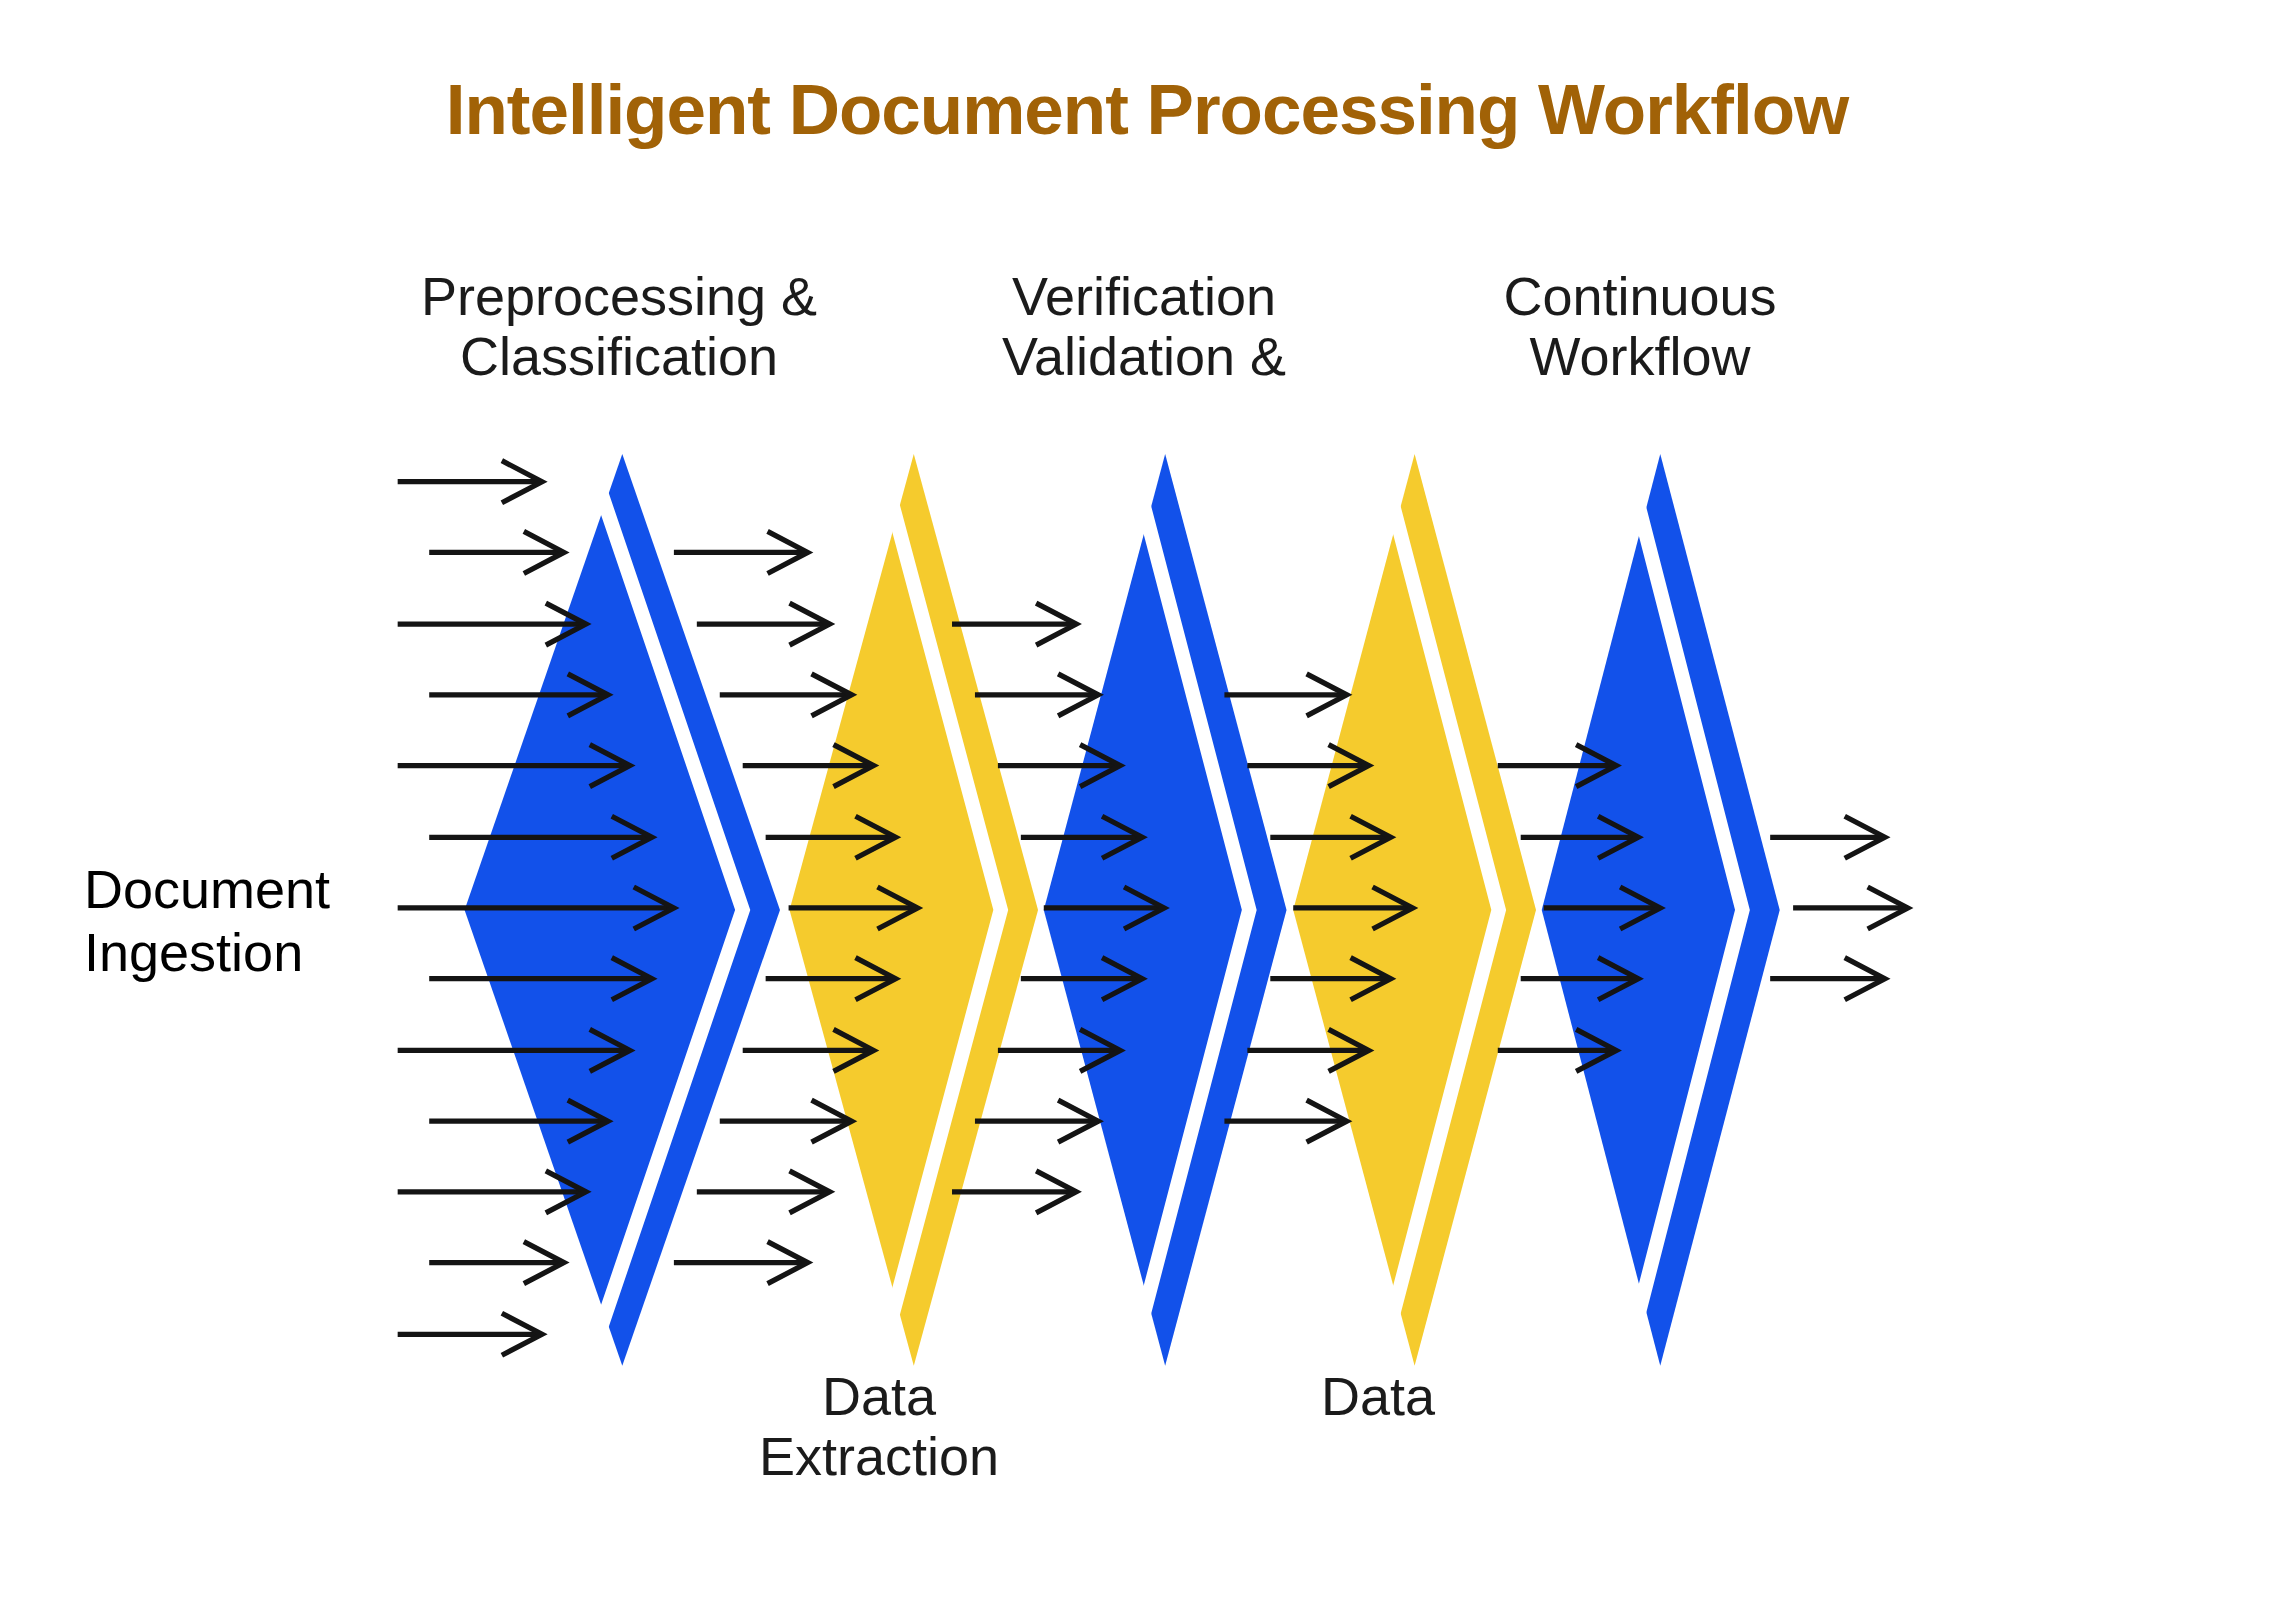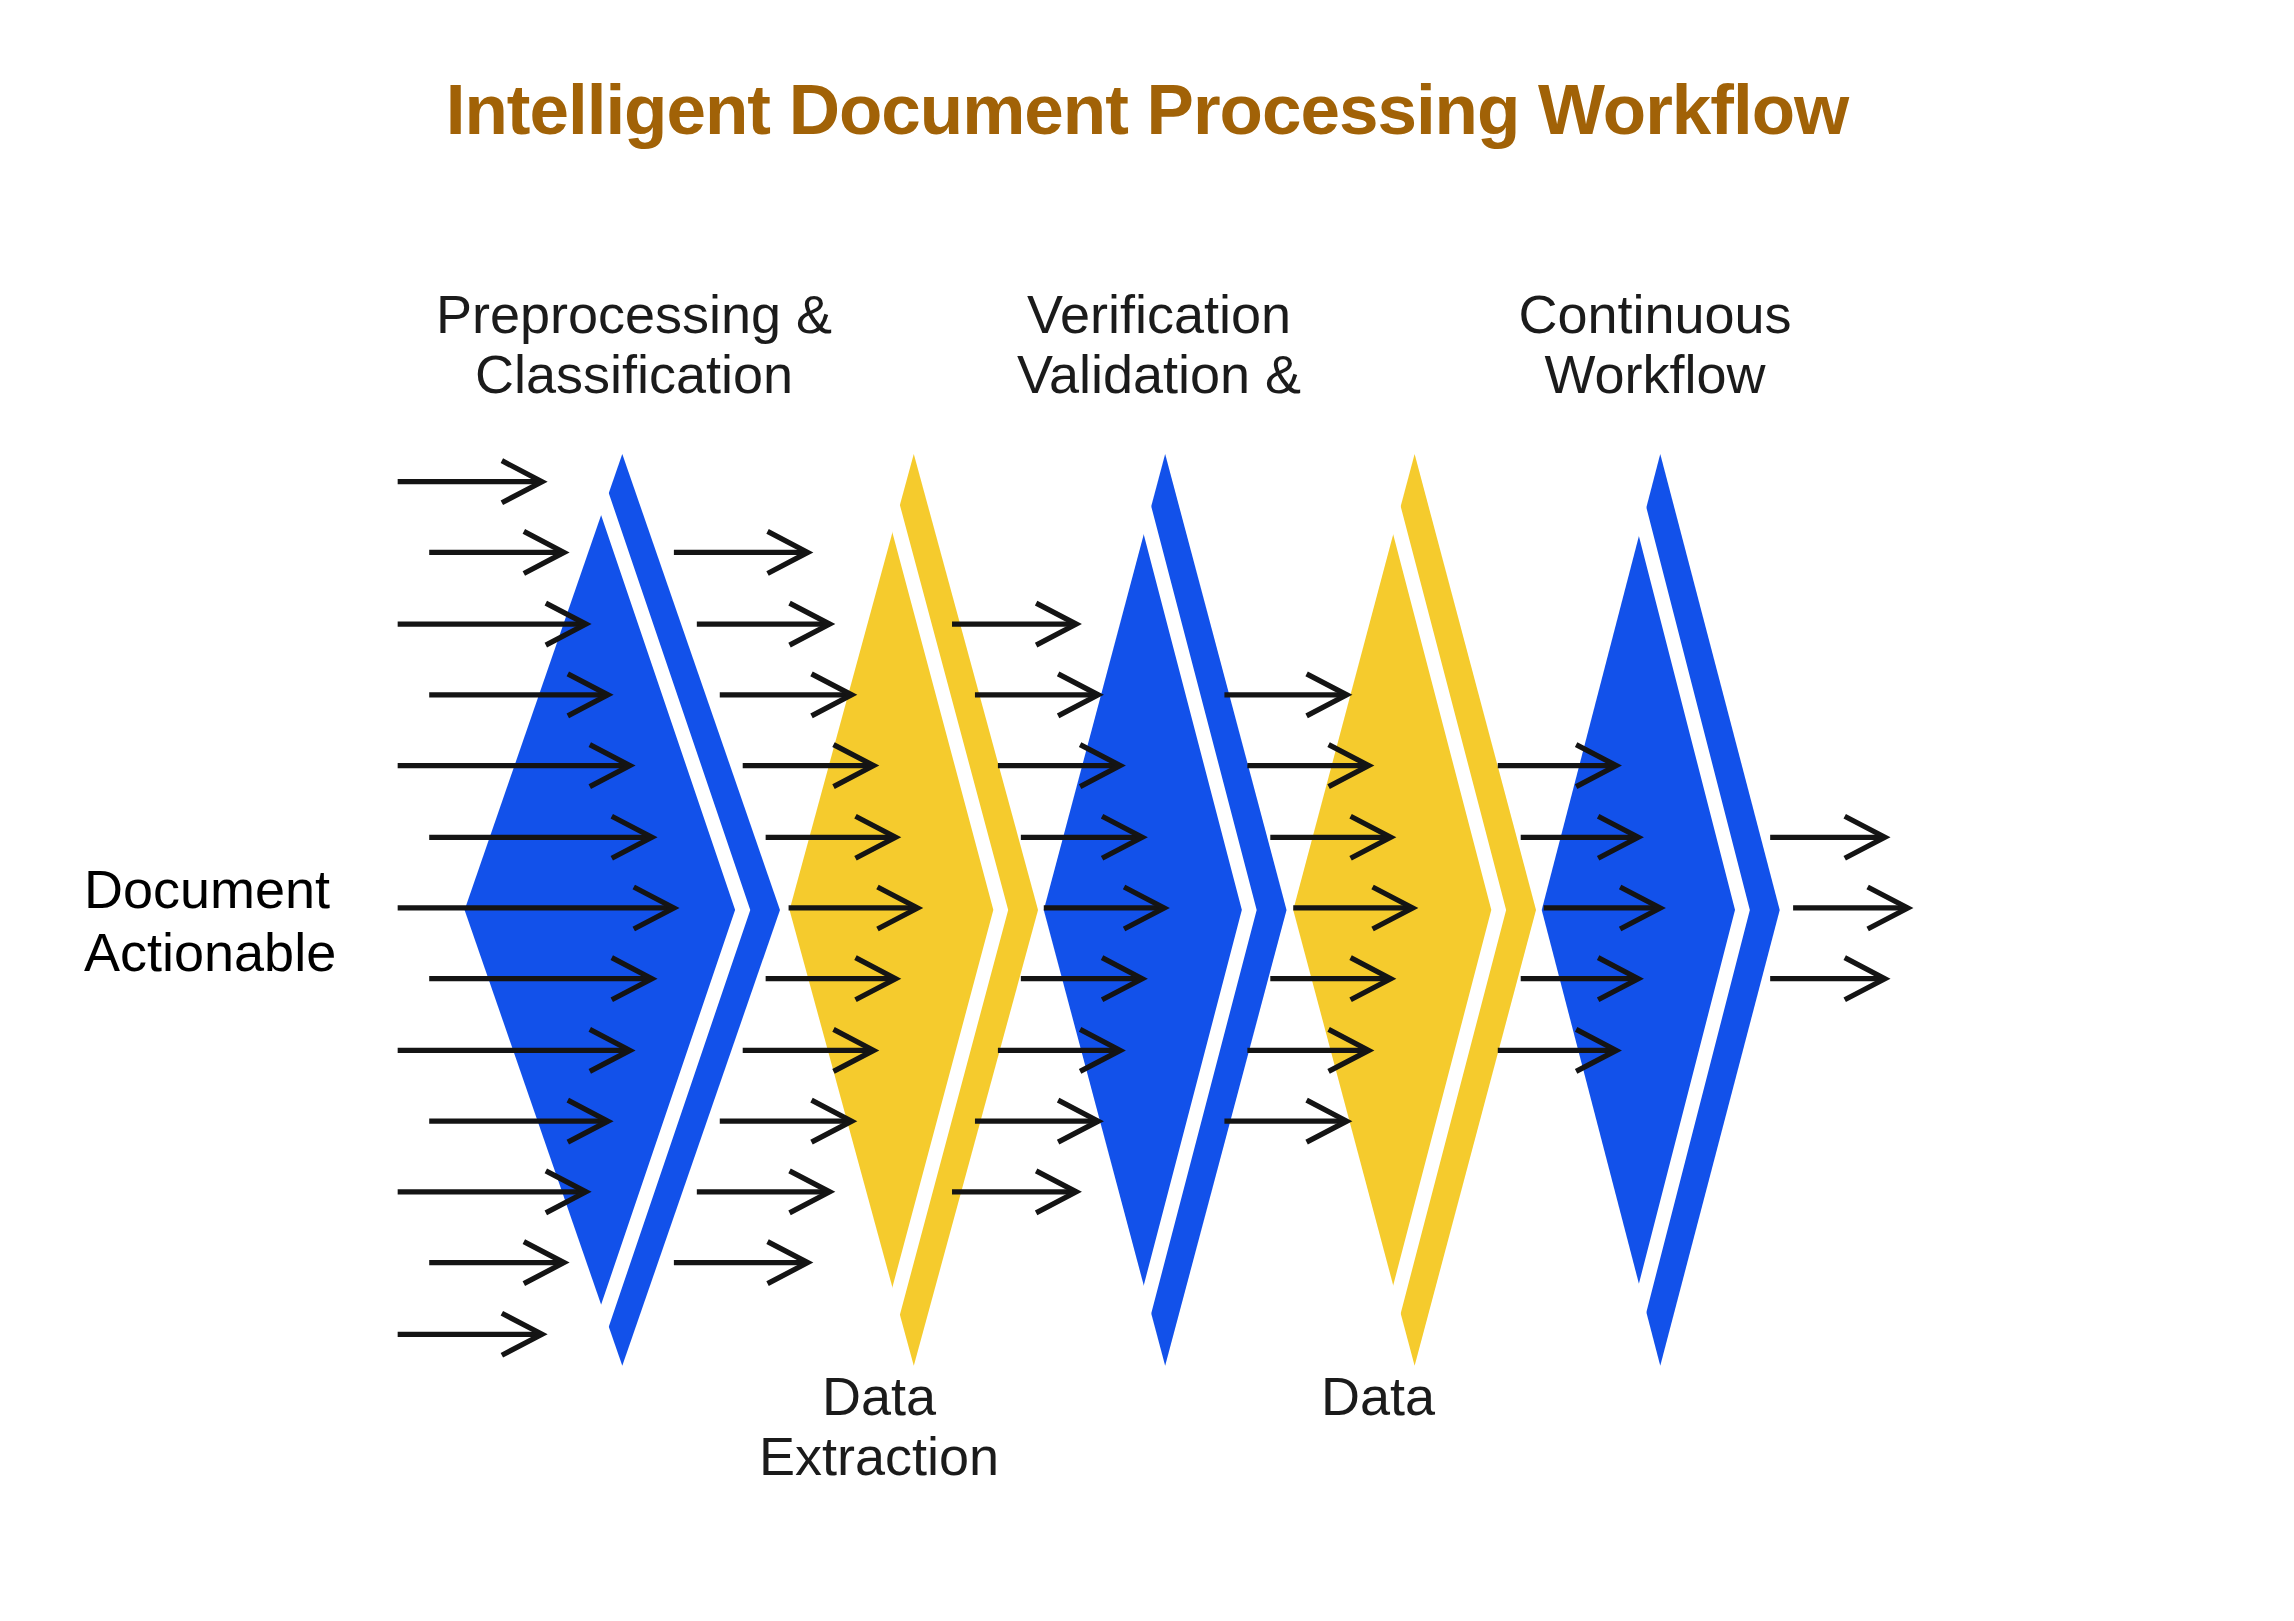--- a/index.html
+++ b/index.html
@@ -32,21 +32,21 @@
   .side-label.output{left:1975px;top:864px;text-align:left;}
   .stage-label{
     position:absolute;
     transform:translateX(-50%);
     text-align:center;
     font-size:54px;
     line-height:60px;
     color:#1b1b1b;
     white-space:nowrap;
   }
-  .stage-label.top{top:284px;margin-left:15px;}
+  .stage-label.top{top:266px;}
   .stage-label.bottom{top:1366px;}
 </style>
 </head>
 <body>
 
 <div class="canvas">
   <h1 class="title">Intelligent Document Processing Workflow</h1>
 
   <svg id="diagram-svg" width="2294" height="1621" viewBox="0 0 2400 1696">
       <polygon points="486,952 651,475 816,952 651,1429" fill="#1251EA"></polygon>
@@ -152,21 +152,21 @@
       <line x1="1852" y1="876" x2="1969" y2="876" stroke="#141414" stroke-width="5.5"></line>
       <polyline points="1930,854 1972,876 1930,898" fill="none" stroke="#141414" stroke-width="5.5" stroke-linejoin="miter"></polyline>
       <line x1="1876" y1="950" x2="1993" y2="950" stroke="#141414" stroke-width="5.5"></line>
       <polyline points="1954,928 1996,950 1954,972" fill="none" stroke="#141414" stroke-width="5.5" stroke-linejoin="miter"></polyline>
       <line x1="1852" y1="1024" x2="1969" y2="1024" stroke="#141414" stroke-width="5.5"></line>
       <polyline points="1930,1002 1972,1024 1930,1046" fill="none" stroke="#141414" stroke-width="5.5" stroke-linejoin="miter"></polyline>
     </svg>
 
   <div class="side-label input">
     <div>Document</div>
-    <div>Actionable</div>
+    <div>Ingestion</div>
   </div>
 
 
   <div id="stage-labels">
       <div class="stage-label top" style="left: 619px;">
         <div>Preprocessing &amp;</div>
         <div>Classification</div>
       </div>
       <div class="stage-label bottom" style="left: 879px;">
         <div>Data</div>

